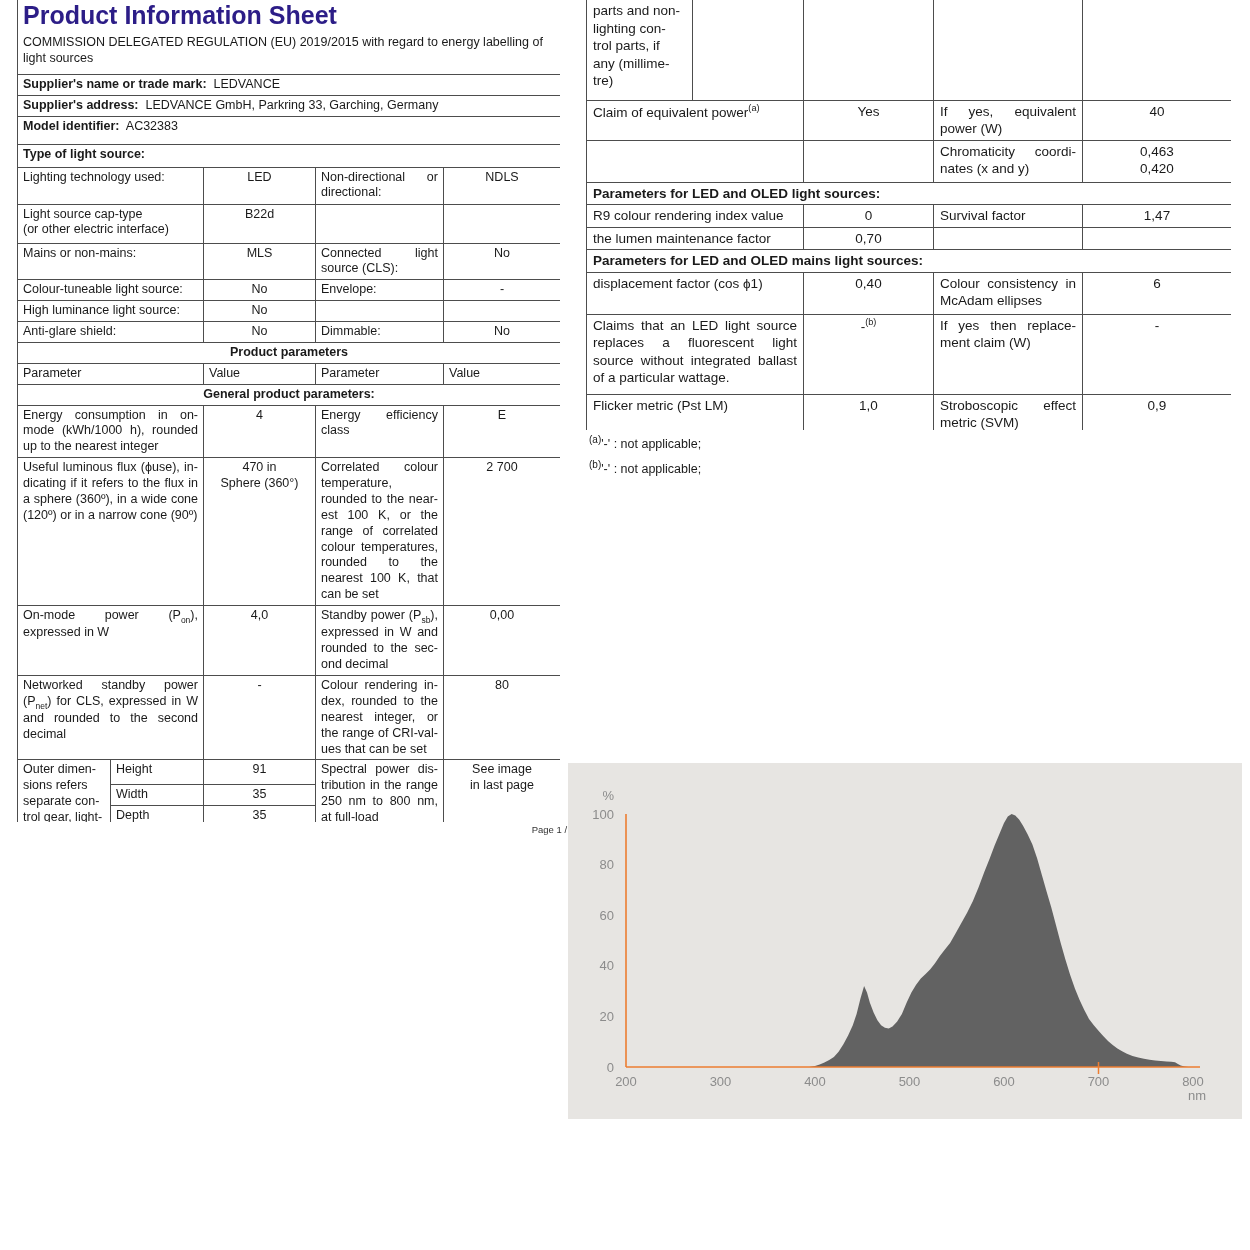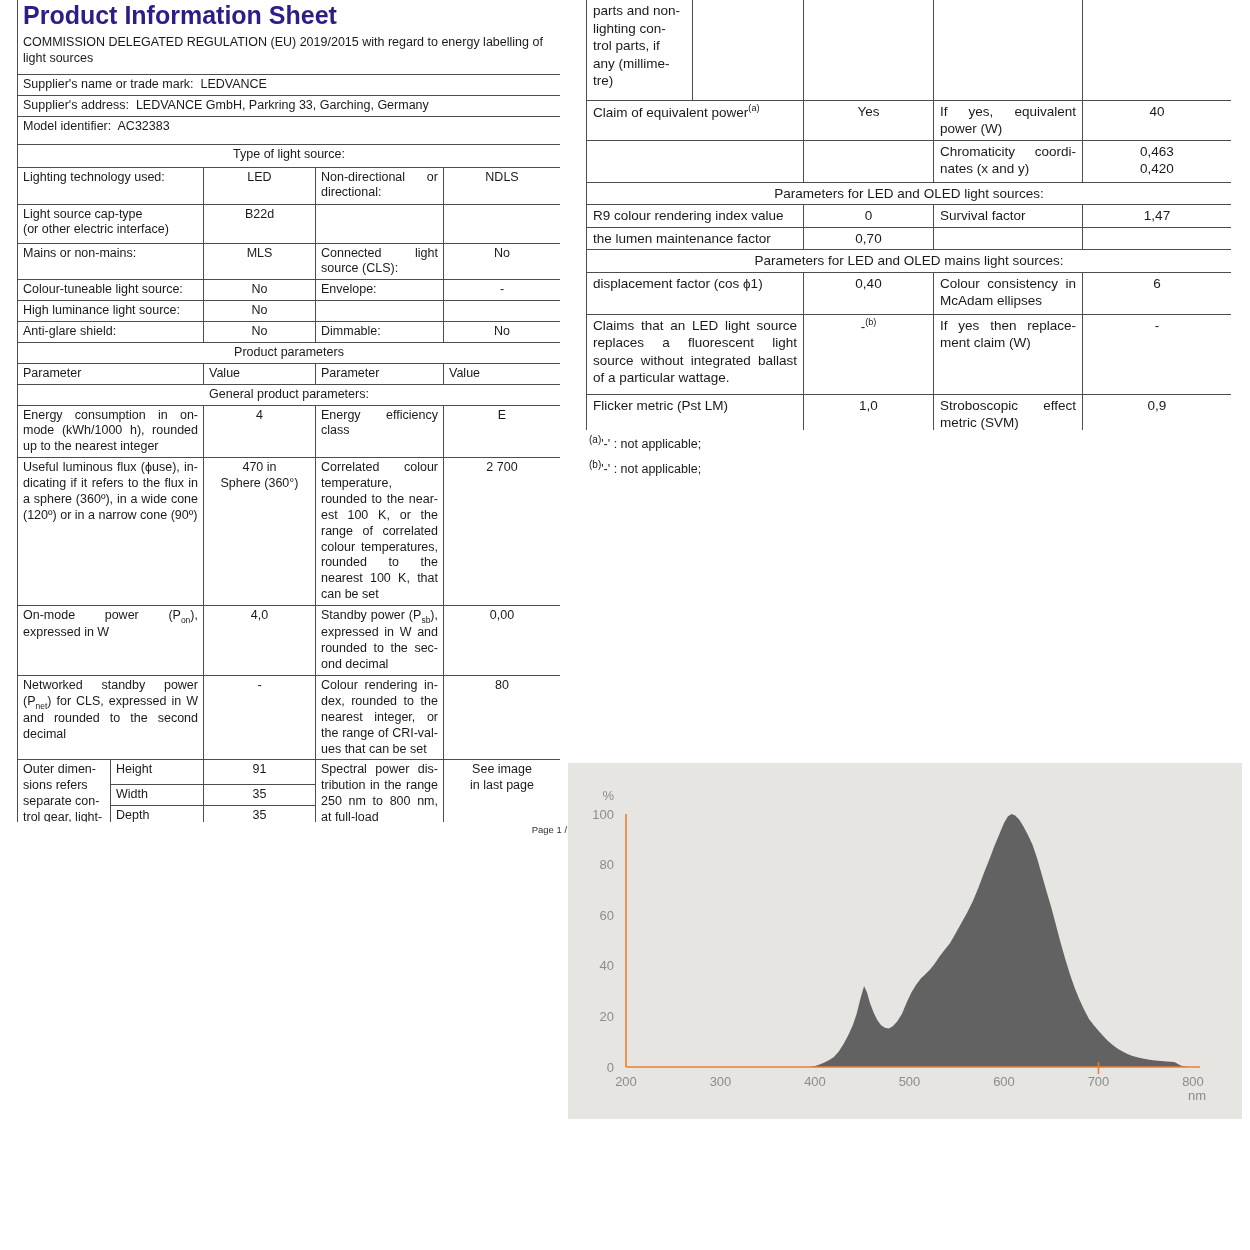--- a/index.html
+++ b/index.html
@@ -6,21 +6,21 @@
   body{width:1250px;height:1250px;position:relative;font-family:"Liberation Sans","DejaVu Sans",sans-serif;color:#1a1a1a;}
   table{border-collapse:collapse;table-layout:fixed;}
   td{vertical-align:top;overflow:hidden;}
   .lt{position:absolute;left:17px;top:0;width:543px;height:822px;overflow:hidden;}
   .lt td{border:1px solid #4d4d4d;font-size:12.5px;line-height:1.27;padding:2px 5px;}
   .rt{position:absolute;left:586px;top:0;width:645px;height:430px;overflow:hidden;}
   .rt td{border:1px solid #4d4d4d;font-size:13.5px;line-height:1.3;padding:2px 6px;}
   tr.cut td{border-top:none;}
   .c{text-align:center;}
   .j{text-align:justify;}
-  .b{font-weight:normal;text-align:center;}
+  .b{font-weight:bold;}
   .pre{white-space:pre-line;}
   sub,sup{font-size:0.68em;}
   .title-cell h1{margin:0 0 4px 0;font-size:25px;line-height:1.1;font-weight:bold;}
   .title-cell p{margin:2px 0 0 0;font-size:12.5px;line-height:1.35;}
   .page-label{position:absolute;left:32px;top:824px;width:543px;text-align:right;font-size:9.5px;color:#333;}
   .footnotes{position:absolute;left:589px;top:431px;font-size:12.5px;line-height:1.75;text-align:center;}
   .footnotes sup{font-size:10px;}
   .chart{position:absolute;left:568px;top:763px;width:674px;height:356px;}
   .chart svg{display:block;}
   .chart text{font-family:"Liberation Sans","DejaVu Sans",sans-serif;}

